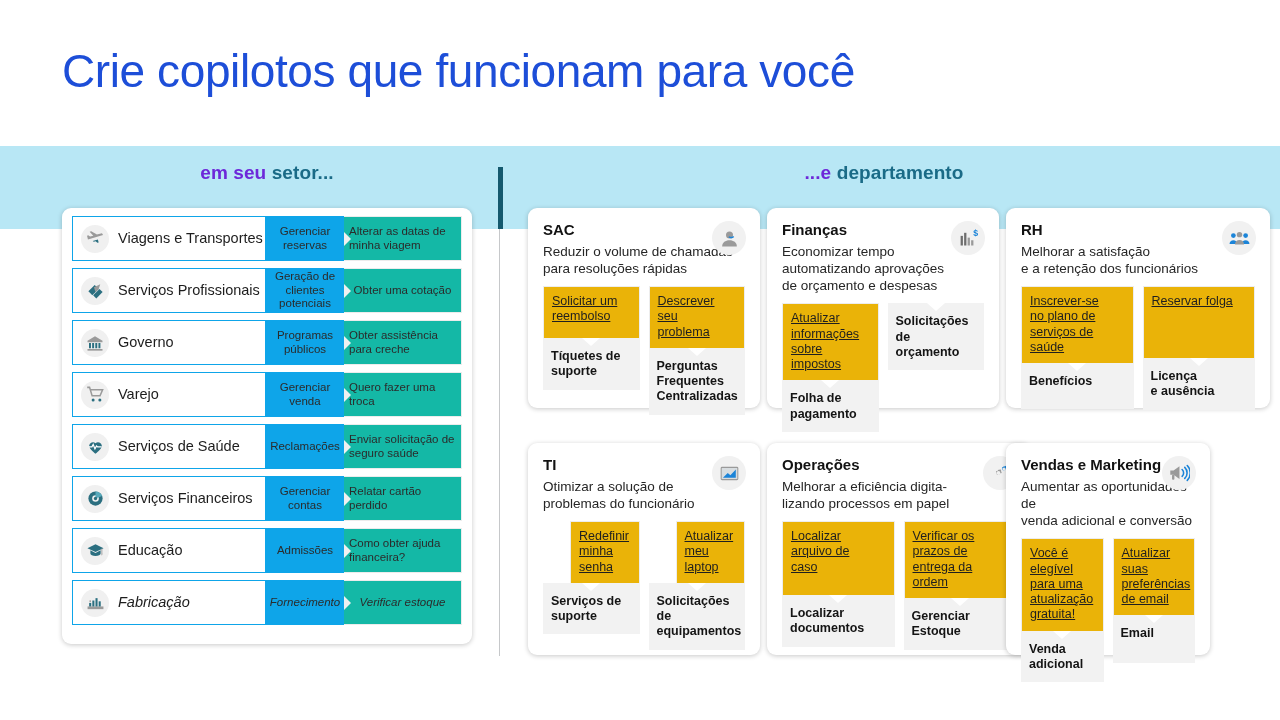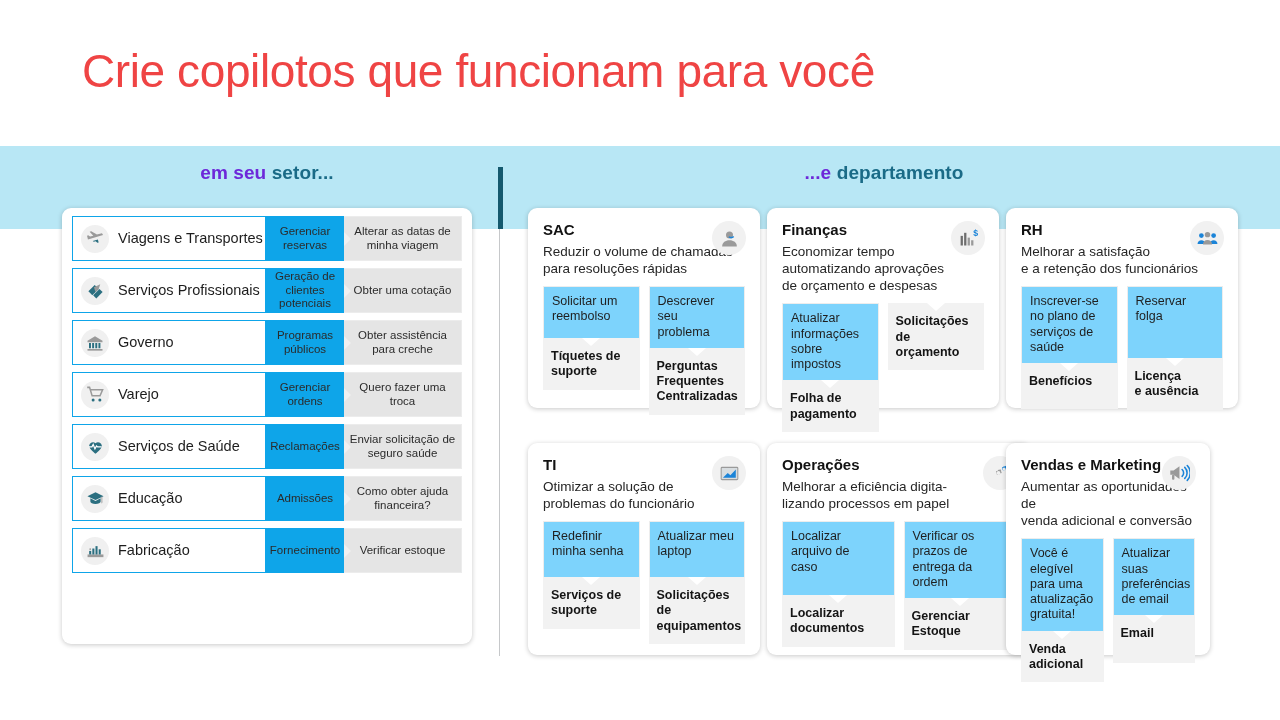--- a/index.html
+++ b/index.html
@@ -6,22 +6,22 @@
   body{
     width:1280px;height:720px;overflow:hidden;background:#ffffff;
     font-family:"Liberation Sans","DejaVu Sans",sans-serif;
     color:#1a1a1a;position:relative;
   }
   .slide{position:absolute;inset:0;}
 
   
   .title{
     position:absolute;left:62px;top:46px;width:1100px;
-    font-size:46px;font-weight:400;letter-spacing:-0.4px;color:#ef4444;
-    line-height:1.12;white-space:nowrap;margin-left:20px;
+    font-size:46px;font-weight:400;letter-spacing:-0.4px;color:#1d4ed8;
+    line-height:1.12;white-space:nowrap;
   }
 
   
   .band{
     position:absolute;left:0;top:146px;width:1280px;height:83px;
     background:#b8e7f5;
   }
   .band-head{
     position:absolute;top:163px;font-size:19px;font-weight:700;
     letter-spacing:0.1px;line-height:1;
@@ -44,42 +44,42 @@
   
   .industry-panel{
     position:absolute;left:62px;top:208px;width:410px;height:436px;
     background:#ffffff;border-radius:9px;
     box-shadow:0 1px 5px rgba(0,0,0,.22);
     padding:8px 10px;box-sizing:border-box;
   }
   .ind-row{
     display:flex;align-items:stretch;height:45px;margin-bottom:7px;
   }
-  .ind-row:last-child{margin-bottom:4px;}
+  .ind-row:last-child{margin-bottom:4px;font-style:italic;}
   .ind-name{
     flex:0 0 194px;background:#ffffff;border:1px solid #0ea5e9;
     display:flex;align-items:center;gap:9px;padding-left:8px;
     box-sizing:border-box;
   }
   .ind-ico{
     flex:0 0 28px;height:28px;border-radius:50%;background:#f0f0f0;
     display:flex;align-items:center;justify-content:center;
   }
   .ind-ico svg{display:block;}
   .ind-label{
     font-size:14.5px;color:#1d1d1d;line-height:1.15;font-weight:400;
   }
   .ind-mid{
     flex:0 0 78px;background:#0ea5e9;display:flex;align-items:center;
     justify-content:center;text-align:center;padding:0 3px;
     font-size:11.5px;color:#2b2b2b;line-height:1.2;box-sizing:border-box;
   }
   .ind-right{
-    flex:1 1 auto;background:#e5e5e5;border:1px solid #ececec;border-left:none;
-    display:flex;align-items:center;justify-content:center;text-align:center;
+    flex:1 1 auto;background:#14b8a6;border:1px solid #ececec;border-left:none;
+    display:flex;align-items:center;justify-content:center;text-align:left;
     padding:15px 5px;font-size:11.5px;color:#2b2b2b;line-height:1.2;
     position:relative;box-sizing:border-box;
   }
   .ind-right:before{
     content:"";position:absolute;left:0;top:50%;transform:translateY(-50%);
     border-top:7px solid transparent;border-bottom:7px solid transparent;
     border-left:7px solid #f0f0f0;
   }
 
   
@@ -100,47 +100,47 @@
     position:absolute;right:14px;top:13px;width:34px;height:34px;
     border-radius:50%;background:#f1f1f1;
     display:flex;align-items:center;justify-content:center;
   }
   .dept-icon svg{display:block;}
   .sub-wrap{display:flex;gap:9px;}
   .sub-box{
     flex:1 1 0;display:flex;flex-direction:column;min-width:0;
   }
   .sub-top{
-    background:#7dd3fc;border:1px solid #ededed;border-bottom:none;
+    background:#eab308;border:1px solid #ededed;border-bottom:none;
     padding:7px 8px 8px 8px;font-size:12.5px;color:#1f1f1f;line-height:1.22;
-    box-sizing:border-box;white-space:pre-line;
+    box-sizing:border-box;white-space:pre-line;text-decoration:underline;
   }
   .sub-bot{
     background:#f2f2f2;padding:11px 8px 10px 8px;
     font-size:12.5px;font-weight:700;color:#141414;line-height:1.22;
     box-sizing:border-box;position:relative;white-space:pre-line;
   }
   .sub-bot:before{
     content:"";position:absolute;left:50%;top:0;transform:translateX(-50%);
     border-left:9px solid transparent;border-right:9px solid transparent;
     border-top:8px solid #ffffff;
   }
   
   #card-sac{left:528px;top:208px;width:232px;height:200px;}
   #card-fin{left:767px;top:208px;width:232px;height:200px;}
-  #card-rh {left:1006px;top:208px;width:232px;height:200px;}
+  #card-rh {left:1006px;top:208px;width:264px;height:200px;}
   
   #card-ti {left:528px;top:443px;width:232px;height:212px;}
   #card-ops{left:767px;top:443px;width:264px;height:212px;}
   #card-vnd{left:1006px;top:443px;width:204px;height:212px;}
 
   #card-sac .sub-top{min-height:52px;}
   #card-fin .sub-top{min-height:62px;}
   #card-rh  .sub-top{min-height:72px;}
-  #card-ti  .sub-top{min-height:56px;}
+  #card-ti  .sub-top{min-height:56px;margin-left:27px;}
   #card-ops .sub-top{min-height:74px;}
   #card-vnd .sub-top{min-height:72px;}
   #card-sac .sub-bot,#card-fin .sub-bot,#card-rh .sub-bot{min-height:46px;}
   #card-ti .sub-bot,#card-ops .sub-bot,#card-vnd .sub-bot{min-height:48px;}
 </style>
 </head>
 <body>
 
 <div class="slide">
 
@@ -215,37 +215,54 @@
           <span class="ind-ico">
             <svg width="19" height="19" viewBox="0 0 24 24">
               <path fill="none" stroke="#9a9a9a" stroke-width="1.9" d="M1.5 3h3l3.2 10.5h10L21 6H6"></path>
               <circle cx="9" cy="19" r="1.9" fill="#2b6f80"></circle>
               <circle cx="17.5" cy="19" r="1.9" fill="#2b6f80"></circle>
             </svg>
           </span>
           <span class="ind-label">Varejo</span>
         </div>
         <div class="ind-mid">Gerenciar
-ordens</div>
+venda</div>
         <div class="ind-right">Quero fazer uma
 troca</div>
       </div>
       <div class="ind-row">
         <div class="ind-name">
           <span class="ind-ico">
             <svg width="19" height="19" viewBox="0 0 24 24">
               <path fill="#2b6f80" d="M12 21s-8-5-8-10.2A4.8 4.8 0 0 1 12 7.8 4.8 4.8 0 0 1 20 10.8C20 16 12 21 12 21z"></path>
               <path fill="none" stroke="#fff" stroke-width="1.6" d="M3.5 12.5h4l1.6-3 2.2 5.5 2-3.6 1.4 1.1h5"></path>
             </svg>
           </span>
           <span class="ind-label">Serviços de Saúde</span>
         </div>
         <div class="ind-mid">Reclamações</div>
         <div class="ind-right">Enviar solicitação
 de seguro saúde</div>
+      </div>
+      <div class="ind-row">
+        <div class="ind-name">
+          <span class="ind-ico">
+            <svg width="19" height="19" viewBox="0 0 24 24">
+              <circle cx="12" cy="12" r="9" fill="#2b6f80"></circle>
+              <circle cx="12" cy="12" r="4.2" fill="#f0f0f0"></circle>
+              <path fill="#57a9bb" d="M12 3a9 9 0 0 1 8.4 5.8l-8.4 3.2z"></path>
+              <circle cx="12" cy="12" r="2.1" fill="#2b6f80"></circle>
+            </svg>
+          </span>
+          <span class="ind-label">Serviços Financeiros</span>
+        </div>
+        <div class="ind-mid">Gerenciar
+contas</div>
+        <div class="ind-right">Relatar cartão
+perdido</div>
       </div>
       <div class="ind-row">
         <div class="ind-name">
           <span class="ind-ico">
             <svg width="19" height="19" viewBox="0 0 24 24">
               <path fill="#2b6f80" d="M12 4L1.8 9 12 14l10.2-5z"></path>
               <path fill="#2b6f80" d="M5.5 11.6v4.1c0 1.7 2.9 3.1 6.5 3.1s6.5-1.4 6.5-3.1v-4.1L12 15z"></path>
               <path fill="#9a9a9a" d="M20.6 9.6v6.2h-1.1V9.6z"></path>
               <path fill="#9a9a9a" d="M19.1 15.8h1.9l-.95 2.8z"></path>
             </svg>

